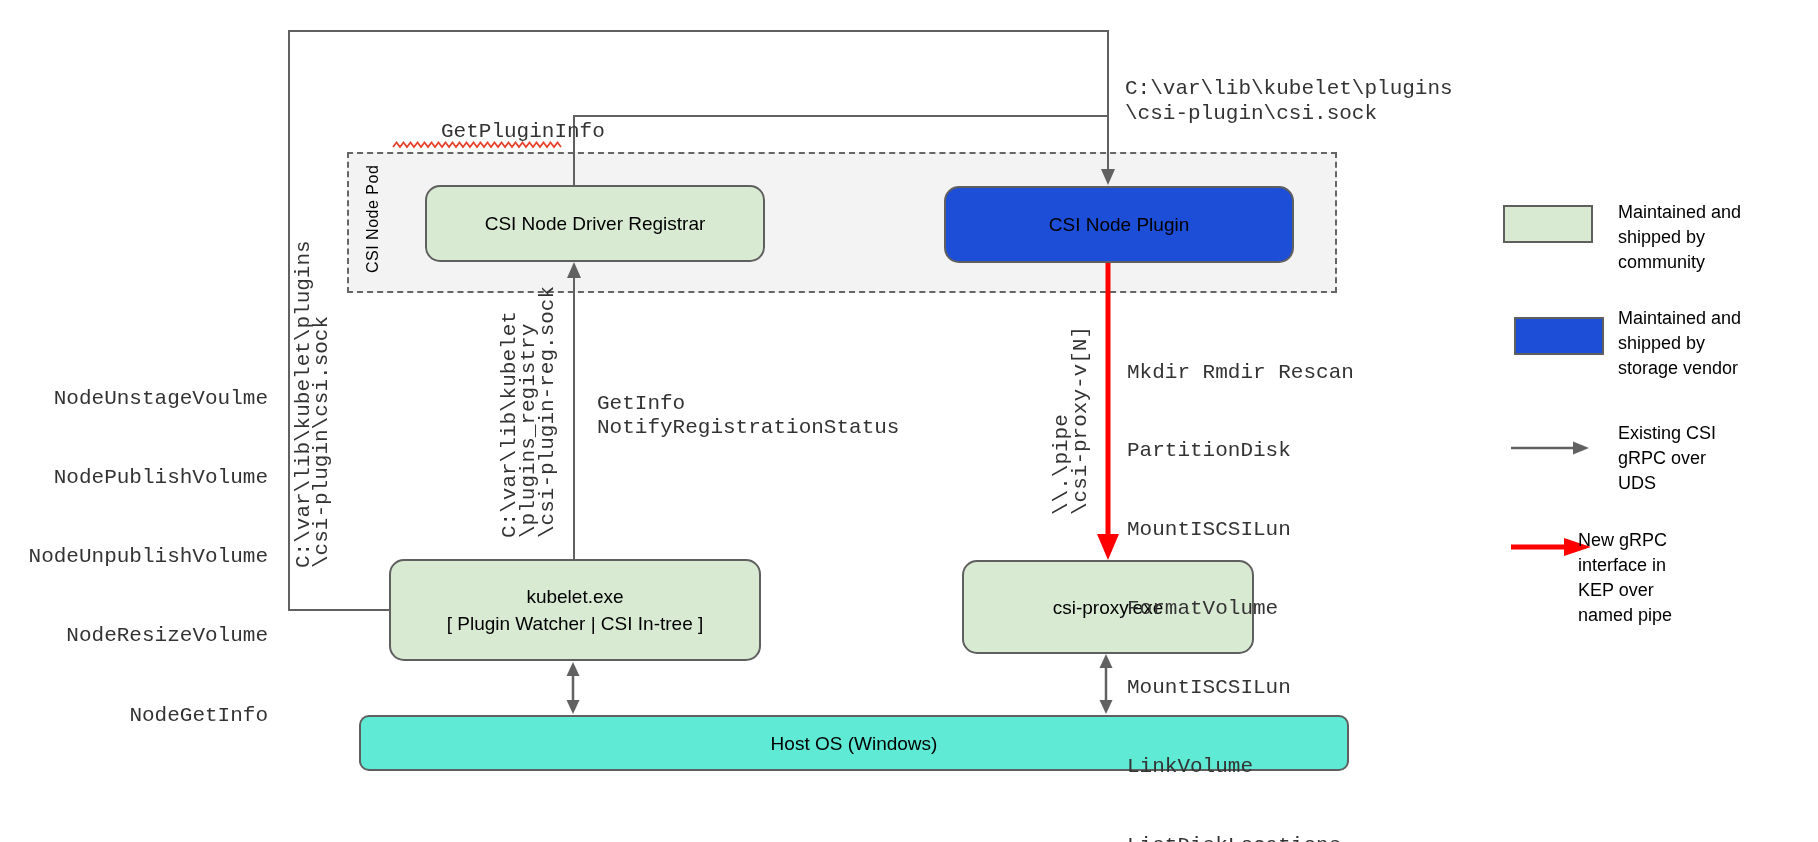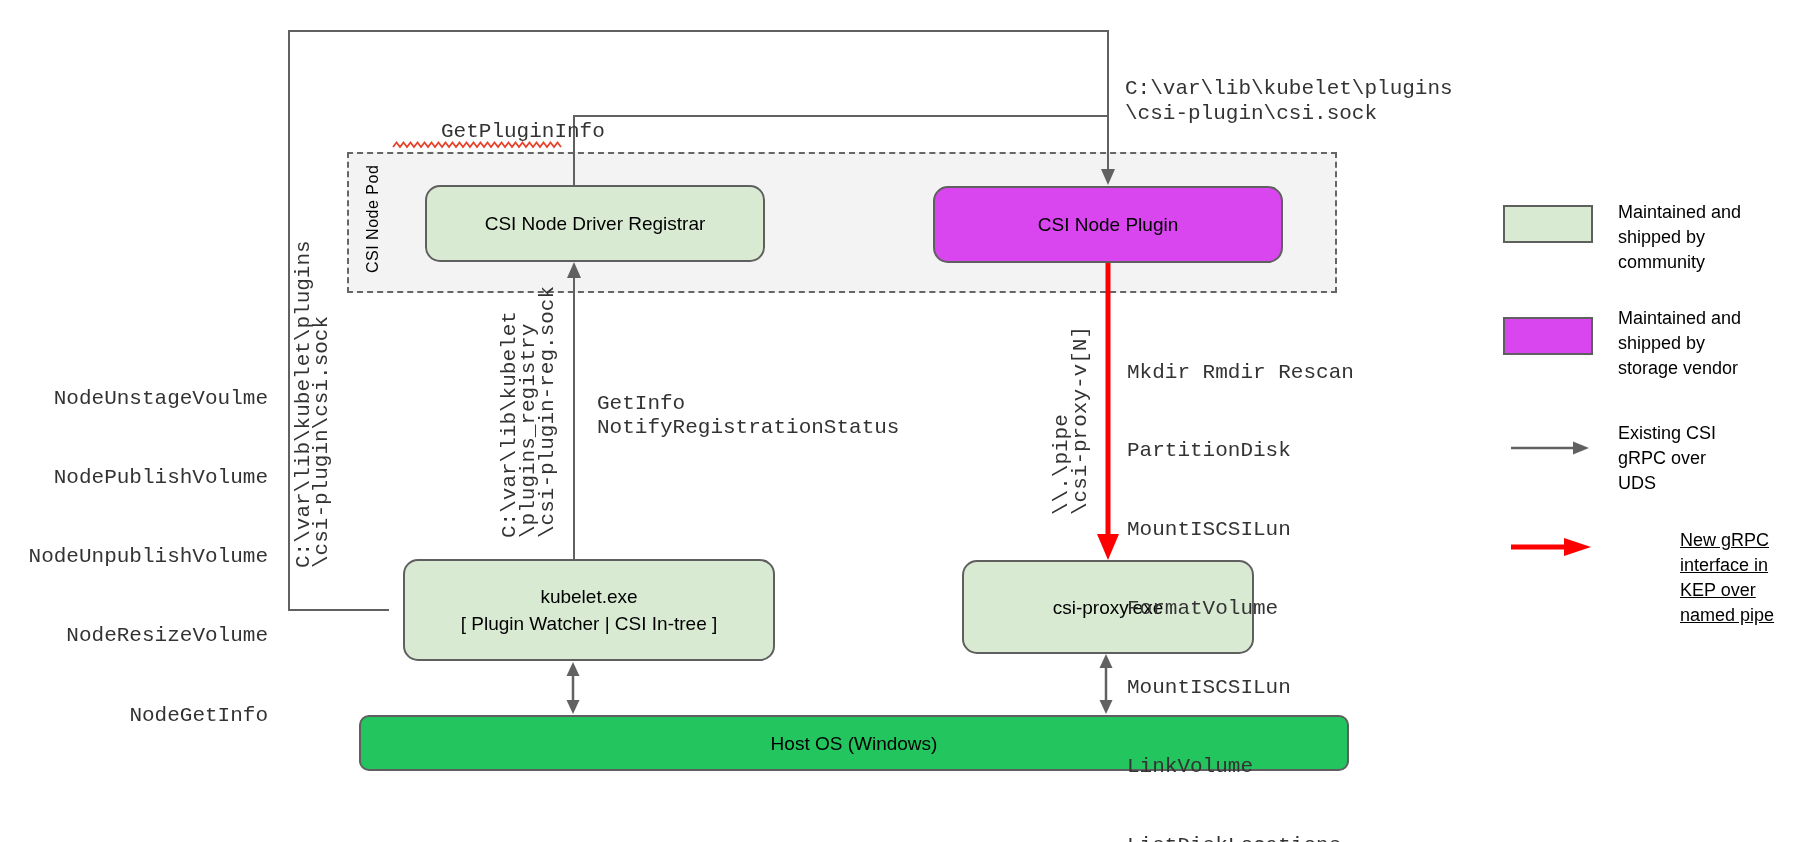--- a/index.html
+++ b/index.html
@@ -21,22 +21,22 @@
   .rfill  { fill:#ff0000; stroke:none; }
   .squig  { stroke:#e8442d; stroke-width:1.8; fill:none; }
   
   .box {
     position:absolute; box-sizing:border-box; z-index:3;
     border:2px solid #5f5f5f; border-radius:15px;
     display:flex; flex-direction:column; align-items:center; justify-content:center;
     text-align:center; font-size:19px; color:#000; line-height:27px;
   }
   .green  { background:#d9ead3; }
-  .yellow { background:#d946ef; }
-  .blue   { background:#22c55e; border-radius:10px; }
+  .yellow { background:#1d4ed8;margin-left:11px; }
+  .blue   { background:#5eead4; border-radius:10px; }
   
   .lbl { position:absolute; z-index:4; color:#000; }
   .mono {
     font-family:"Liberation Mono","DejaVu Sans Mono",monospace;
     color:#333333; font-size:21px; white-space:pre;
   }
   .list-right { text-align:right; line-height:26.4px; }
   .list-left  { text-align:left;  line-height:26.3px; }
   .rot {
     transform-origin:0 0; transform:rotate(-90deg);
@@ -110,21 +110,21 @@
   </svg>
 
   <div class="box green" style="left:405px; top:185px; width:340px; height:77px;margin-left:20px;">
     <div>CSI Node Driver Registrar</div>
   </div>
 
   <div class="box yellow" style="left:933px; top:186px; width:350px; height:77px;">
     <div>CSI Node Plugin</div>
   </div>
 
-  <div class="box green" style="left:403px; top:559px; width:372px; height:102px;">
+  <div class="box green" style="left:389px; top:559px; width:372px; height:102px;">
     <div>kubelet.exe</div>
     <div>[ Plugin Watcher | CSI In-tree ]</div>
   </div>
 
   <div class="box green" style="left:962px; top:560px; width:292px; height:94px;">
     <div>csi-proxy.exe</div>
   </div>
 
   <div class="box blue" style="left:359px; top:715px; width:990px; height:56px;">
     <div>Host OS (Windows)</div>
@@ -179,18 +179,18 @@
 
   <div class="legend-swatch yellow" style="left:1503px; top:317px;"></div>
   <div class="lbl legend-text" style="left:1618px; top:306px;">Maintained and
 shipped by
 storage vendor</div>
 
   <div class="lbl legend-text" style="left:1618px; top:421px;">Existing CSI
 gRPC over
 UDS</div>
 
-  <div class="lbl legend-text" style="left:1680px; top:528px;text-decoration:underline;">New gRPC
+  <div class="lbl legend-text" style="left:1578px; top:528px;">New gRPC
 interface in
 KEP over
 named pipe</div>
 
 </div>
 
 </body></html>

